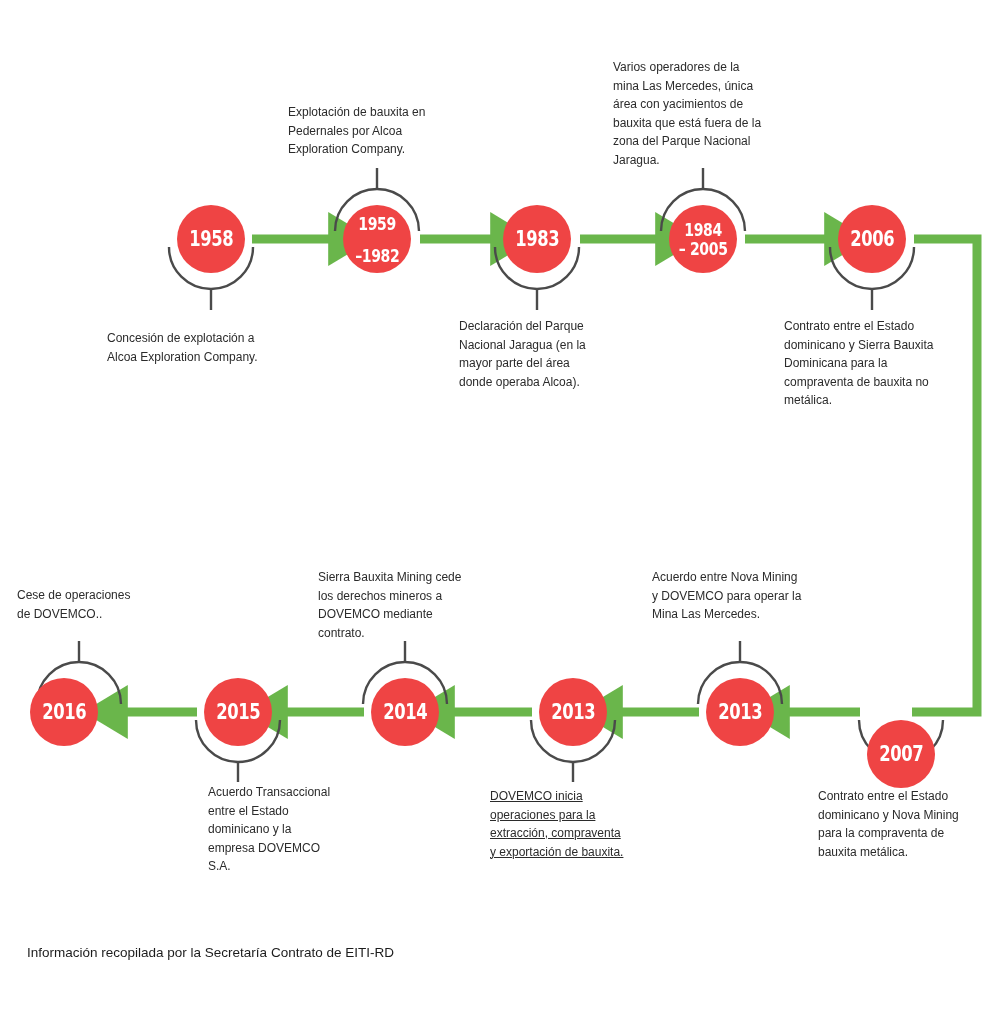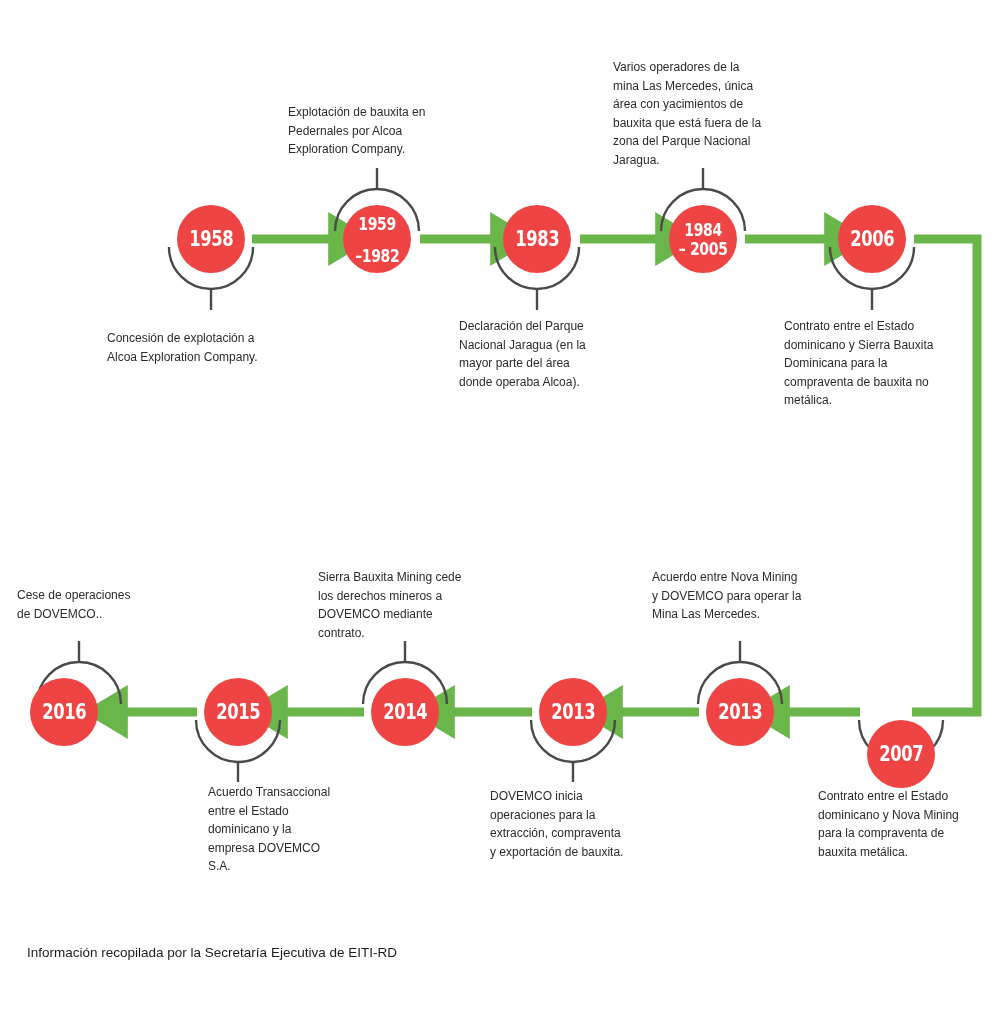--- a/index.html
+++ b/index.html
@@ -211,27 +211,27 @@
 de DOVEMCO..</div>
   <div class="caption" style="left:160px; top:783px; width:200px;margin-left:48px;">Acuerdo Transaccional
 entre el Estado
 dominicano y la
 empresa DOVEMCO
 S.A.</div>
   <div class="caption" style="left:318px; top:568px; width:218px;">Sierra Bauxita Mining cede
 los derechos mineros a
 DOVEMCO mediante
 contrato.</div>
-  <div class="caption" style="left:490px; top:787px; width:218px;">DOVEMCO inicia
+  <div class="caption" style="left:490px; top:787px; width:218px;text-decoration:underline;">DOVEMCO inicia
 operaciones para la
 extracción, compraventa
 y exportación de bauxita.</div>
   <div class="caption" style="left:652px; top:568px; width:228px;">Acuerdo entre Nova Mining
 y DOVEMCO para operar la
 Mina Las Mercedes.</div>
   <div class="caption" style="left:818px; top:787px; width:218px;">Contrato entre el Estado
 dominicano y Nova Mining
 para la compraventa de
 bauxita metálica.</div>
 
-  <div id="footer-note">Información recopilada por la Secretaría Ejecutiva de EITI-RD</div>
+  <div id="footer-note">Información recopilada por la Secretaría Contrato de EITI-RD</div>
 
 </div>
 
 </body></html>

